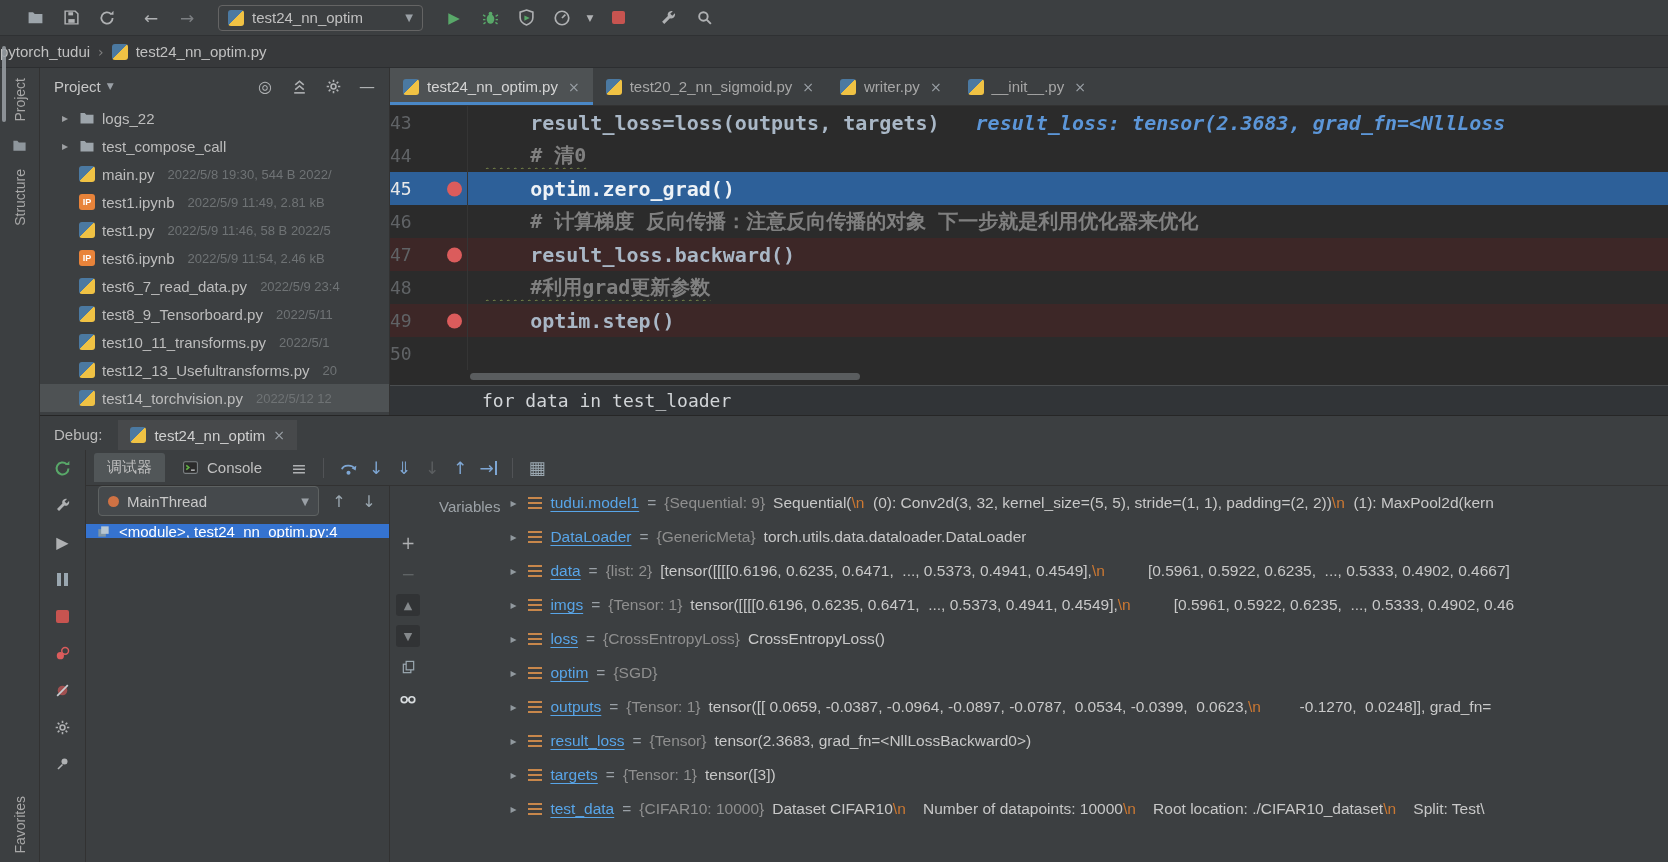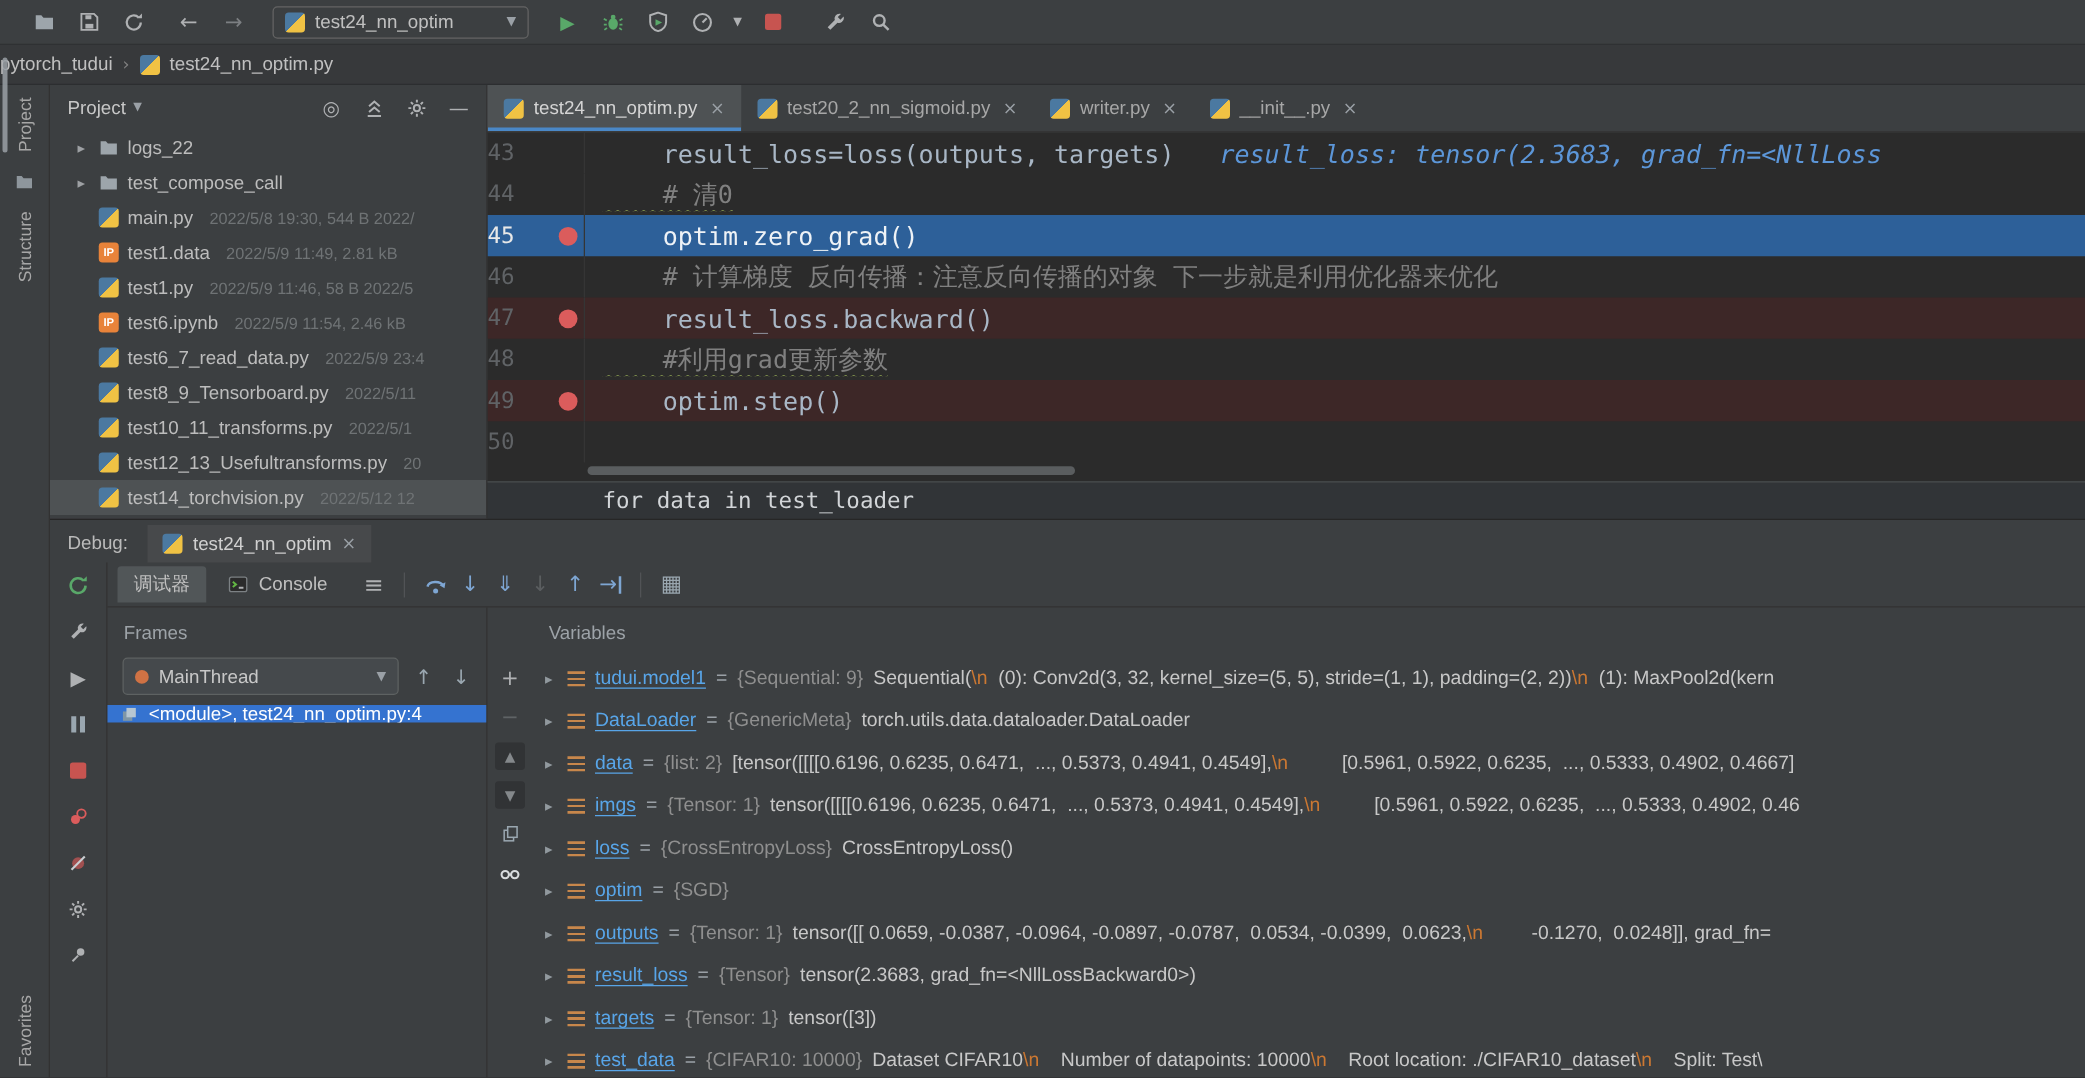--- a/index.html
+++ b/index.html
@@ -70,21 +70,21 @@
     font-family:"DejaVu Sans Mono",monospace;font-size:20px;color:#a9b7c6;}
   .line{display:flex;height:33px;align-items:center;}
   .line.exec{background:#2d6099;color:#eef2f6;}
   .line.bpline{background:#3d2727;}
   .gutter{width:78px;flex:none;position:relative;height:100%;display:flex;align-items:center;
     padding-right:27px;border-right:1px solid #353535;}
   .lnum{color:#606366;font-size:18px;}
   .exec .lnum{color:#e8e8e8;}
   .bp-dot{position:absolute;right:5px;top:50%;transform:translateY(-50%);width:15px;height:15px;
     border-radius:50%;background:#db5c5c;}
-  .codewrap{flex:1;min-width:0;overflow:hidden;display:flex;align-items:center;padding-left:14px;white-space:pre;}
+  .codewrap{flex:1;min-width:0;overflow:hidden;display:flex;align-items:center;padding-left:14px;white-space:pre;font-weight:bold;}
   .code{white-space:pre;}
   .comment{color:#808080;}
   .typo{text-decoration:underline wavy #7a8a4a 1px;text-underline-offset:5px;}
   .hint{margin-left:36px;font-style:italic;color:#5c96d8;white-space:pre;}
   .hscroll{position:absolute;left:80px;bottom:5px;width:390px;height:7px;background:#5a5d5f;border-radius:4px;}
   .ctxbar{height:30px;flex:none;display:flex;align-items:center;background:#313437;border-top:1px solid #4a4d4f;
     font-family:"DejaVu Sans Mono",monospace;font-size:18px;color:#d2d5d8;padding-left:92px;}
 
   
   .debug{height:447px;flex:none;background:#3c3f41;border-top:1px solid #262626;
@@ -121,21 +121,21 @@
   .f-arrow{color:#9aa7b0;font-size:16px;width:20px;text-align:center;}
   .frame-item{height:14px;display:flex;align-items:center;gap:8px;padding-left:10px;background:#3573d0;
     color:#fff;font-size:15px;white-space:nowrap;overflow:hidden;}
 
   
   .vars{flex:1;min-width:0;display:flex;}
   .watchbar{width:36px;flex:none;display:flex;flex-direction:column;align-items:center;padding-top:46px;gap:9px;}
   .wbtn{width:24px;height:22px;display:flex;align-items:center;justify-content:center;color:#afb1b3;font-size:17px;}
   .wbtn.boxed{background:#313335;border-radius:3px;color:#84888b;font-size:11px;}
   .wbtn.dim{color:#5f6365;}
-  .varcol{flex:1;min-width:0;display:flex;flex-direction:column;}
+  .varcol{flex:1;min-width:0;display:flex;}
   .varrows{flex:1;overflow:hidden;}
   .vrow{height:34px;display:flex;align-items:center;gap:8px;padding-left:6px;white-space:nowrap;overflow:hidden;
     font-size:15.5px;}
   .vchev{width:14px;flex:none;color:#91999e;font-size:12px;text-align:center;}
   .bars{width:14px;height:12px;flex:none;
     background:linear-gradient(to bottom,#c8874b 0 2px,transparent 2px 5px,#c8874b 5px 7px,transparent 7px 10px,#c8874b 10px 12px);}
   .vname{color:#58a5e8;text-decoration:underline;text-underline-offset:3px;flex:none;}
   .veq::before{content:" = ";color:#9aa0a6;}
   .vtype{color:#8f8f8f;flex:none;}
   .vval{color:#c8c8c8;white-space:pre;overflow:hidden;}
@@ -286,21 +286,21 @@
             </div>
             <div class="titem">
               <span class="tchev"></span>
                 <span class="py-ic"></span>
               <span class="tname">main.py</span>
               <span class="tmeta">2022/5/8 19:30, 544 B 2022/</span>
             </div>
             <div class="titem">
               <span class="tchev"></span>
                 <span class="ipynb-ic"></span>
-              <span class="tname">test1.data</span>
+              <span class="tname">test1.ipynb</span>
               <span class="tmeta">2022/5/9 11:49, 2.81 kB</span>
             </div>
             <div class="titem">
               <span class="tchev"></span>
                 <span class="py-ic"></span>
               <span class="tname">test1.py</span>
               <span class="tmeta">2022/5/9 11:46, 58 B 2022/5</span>
             </div>
             <div class="titem">
               <span class="tchev"></span>
@@ -519,21 +519,20 @@
                   <span class="stepicon glyph">→</span>
                   <span class="rtc-bar"></span>
                 </span>
               <span class="sep-v"></span>
               <span class="dbtn glyph" style="color:#9aa7b0;font-size:18px;">▦</span>
             </div>
 
             <div class="dbg-content">
 
               <div class="frames">
-                <div class="panel-head">Frames</div>
                 <div class="thread-row">
                   <div class="thread-combo">
                     <span class="thread-dot"></span>
                     <span>MainThread</span>
                     <span class="caret glyph">▼</span>
                   </div>
                   <span class="f-arrow glyph">↑</span>
                   <span class="f-arrow glyph">↓</span>
                 </div>
                 <div class="frame-item">

